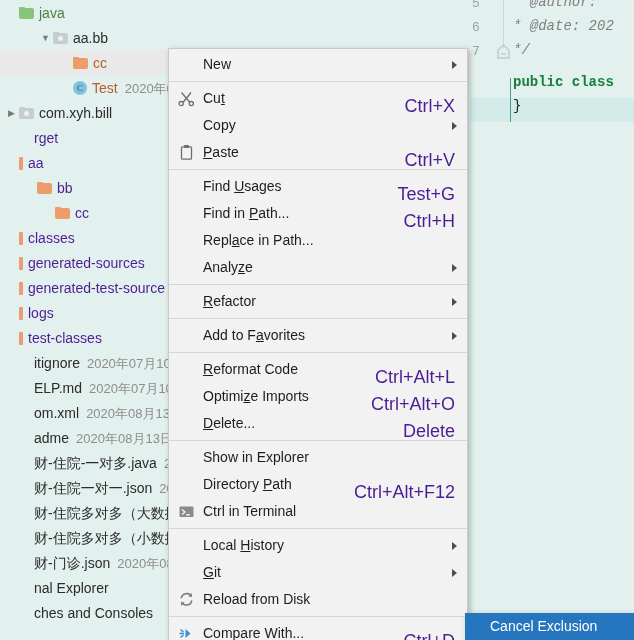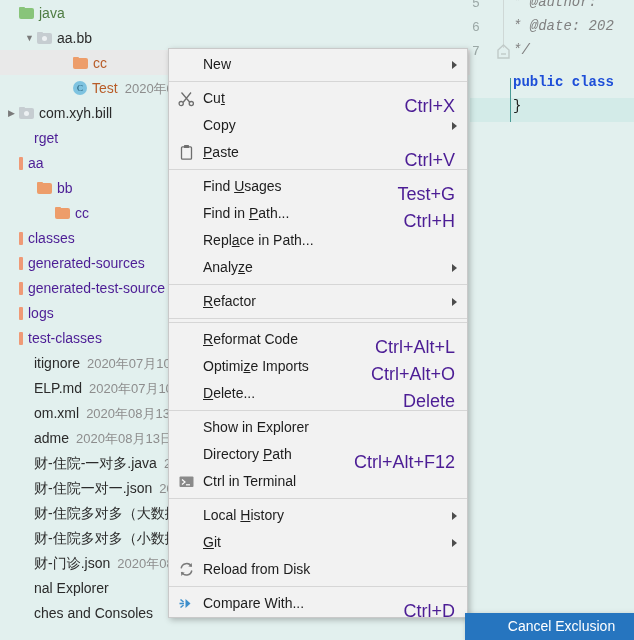--- a/index.html
+++ b/index.html
@@ -66,21 +66,21 @@
   
   #editor {
     position:absolute; left:470px; top:0; width:164px; height:640px;
     background:#e2f0ee; overflow:hidden;
   }
   .lnum { position:absolute; color:#9aa7a5; font-size:13px;
           font-family:"Liberation Mono","DejaVu Sans Mono",monospace; }
   .codeline { position:absolute; white-space:pre;
      font-family:"Liberation Mono","DejaVu Sans Mono",monospace; font-size:14px; }
   .c-comment { color:#808080; font-style:italic; }
-  .c-kw { color:#1d4ed8; font-weight:bold; }
+  .c-kw { color:#15803d; font-weight:bold; }
   .c-plain { color:#1d1d1d; }
   .fold-line { position:absolute; background:#cfd8d6; width:1px; }
   .indent-guide { position:absolute; width:1px; background:#4a9a94; }
   .caret-line { position:absolute; background:#d3ebe8; }
   .fold-marker { position:absolute; width:13px; height:16px; }
 
   
   #ctxmenu {
     position:absolute; left:168px; top:48px; width:300px;
     background:#f2f2f2;
@@ -96,40 +96,40 @@
   .mi .mlabel { }
   .mi .acc { text-decoration: underline; }
   .mi .short {
     position:absolute; right:12px; top:8px; color:#4c1d95; font-size:18px;
   }
   .mi .arrow {
     position:absolute; right:10px; top:10px;
     width:0;height:0;border-left:5px solid #4d4d4d;
     border-top:4px solid transparent;border-bottom:4px solid transparent;
   }
-  .mi.sel { background:#2675bf; color:#ffffff;text-align:center; }
+  .mi.sel { background:#2675bf; color:#ffffff; }
   .msep { height:1px; background:#d6d6d6; margin:3px 0; }
   .micon { position:absolute; left:9px; top:5px; width:17px; height:17px; }
 
   
   #submenu {
     position:absolute; left:465px; top:613px; width:169px; height:27px;
     background:#2675bf; border:1px solid #2675bf;
     box-shadow:2px 2px 6px rgba(0,0,0,0.25);
   }
   #submenu .mi { color:#ffffff; padding-left:24px; height:25px; line-height:25px; }
 </style>
 </head>
 <body>
 
 <div id="root">
 
   <div id="tree">
       <div class="trow" style="padding-left: 4px;"><span class="tw"></span><span class="ticon folder green"></span><span class="tlabel label-green">java</span></div>
-      <div class="trow" style="padding-left: 22px;"><span class="tw">▼</span><span class="ticon folder gray"><span class="dot"></span></span><span class="tlabel label-dark">aa.bb</span></div>
+      <div class="trow" style="padding-left: 38px;"><span class="tw">▼</span><span class="ticon folder gray"><span class="dot"></span></span><span class="tlabel label-dark">aa.bb</span></div>
       <div class="trow selected" style="padding-left: 58px;"><span class="tw"></span><span class="ticon folder orange"></span><span class="tlabel label-orange">cc</span></div>
       <div class="trow" style="padding-left: 58px;"><span class="tw"></span><span class="classicon">C</span><span style="display: inline-block; width: 5px;"></span><span class="tlabel label-orange">Test</span><span class="tdate">2020年08</span></div>
       <div class="trow" style="padding-left: 4px;"><span class="tw">▶</span><span class="ticon folder gray"><span class="dot"></span></span><span class="tlabel label-dark">com.xyh.bill</span></div>
       <div class="trow"><span class="tw"></span><span class="blank"></span><span class="tlabel label-olive">rget</span></div>
       <div class="trow"><span class="tw"></span><span class="srcmark"></span><span class="tlabel label-olive">aa</span></div>
       <div class="trow" style="padding-left: 22px;"><span class="tw"></span><span class="ticon folder orange"></span><span class="tlabel label-olive">bb</span></div>
       <div class="trow" style="padding-left: 40px;"><span class="tw"></span><span class="ticon folder orange"></span><span class="tlabel label-olive">cc</span></div>
       <div class="trow"><span class="tw"></span><span class="srcmark"></span><span class="tlabel label-olive">classes</span></div>
       <div class="trow"><span class="tw"></span><span class="srcmark"></span><span class="tlabel label-olive">generated-sources</span></div>
       <div class="trow"><span class="tw"></span><span class="srcmark"></span><span class="tlabel label-olive">generated-test-source</span></div>
@@ -183,20 +183,21 @@
           <rect x="6" y="1" width="5" height="3" rx="0.6" fill="#6e6e6e"></rect>
         </svg><span class="mlabel"><span class="acc">P</span>aste</span><span class="short">Ctrl+V</span></div>
       <div class="msep"></div>
       <div class="mi"><span class="mlabel">Find <span class="acc">U</span>sages</span><span class="short">Test+G</span></div>
       <div class="mi"><span class="mlabel">Find in <span class="acc">P</span>ath...</span><span class="short">Ctrl+H</span></div>
       <div class="mi"><span class="mlabel">Repl<span class="acc">a</span>ce in Path...</span></div>
       <div class="mi"><span class="mlabel">Analy<span class="acc">z</span>e</span><span class="arrow"></span></div>
       <div class="msep"></div>
       <div class="mi"><span class="mlabel"><span class="acc">R</span>efactor</span><span class="arrow"></span></div>
       <div class="msep"></div>
+      <div class="mi"><span class="mlabel">Add to F<span class="acc">a</span>vorites</span><span class="arrow"></span></div>
       <div class="msep"></div>
       <div class="mi"><span class="mlabel"><span class="acc">R</span>eformat Code</span><span class="short">Ctrl+Alt+L</span></div>
       <div class="mi"><span class="mlabel">Optimi<span class="acc">z</span>e Imports</span><span class="short">Ctrl+Alt+O</span></div>
       <div class="mi"><span class="mlabel"><span class="acc">D</span>elete...</span><span class="short">Delete</span></div>
       <div class="msep"></div>
       <div class="mi"><span class="mlabel">Show in Explorer</span></div>
       <div class="mi"><span class="mlabel">Directory <span class="acc">P</span>ath</span><span class="short">Ctrl+Alt+F12</span></div>
       <div class="mi"><svg class="micon" viewBox="0 0 17 17">
           <rect x="1.5" y="3.5" width="14" height="10.5" rx="1" fill="#8a8a8a"></rect>
           <path d="M4 6.5 L7 9 L4 11.5" stroke="#ffffff" stroke-width="1.2" fill="none"></path>

